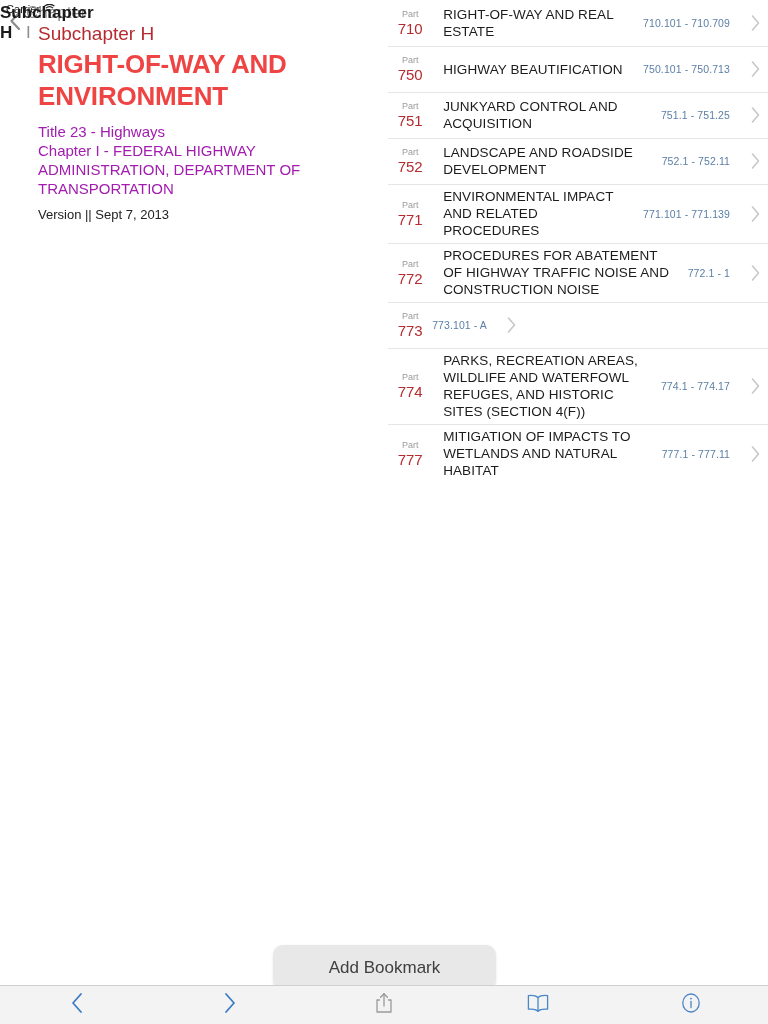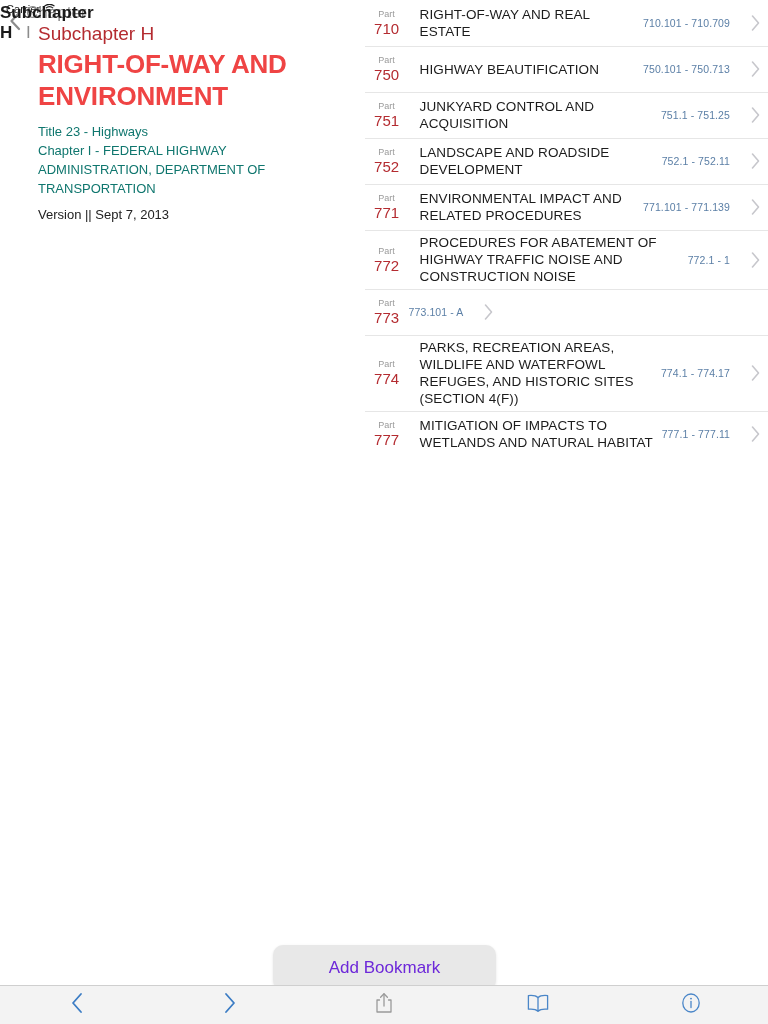--- a/index.html
+++ b/index.html
@@ -112,22 +112,22 @@
   }
   .doc-title {
     font-size: 26px;
     font-weight: bold;
     color: #ef4444;
     letter-spacing: -0.2px;
     line-height: 32px;
     margin-bottom: 10px;
   }
   .doc-meta {
-    color: #0f766e;
-    font-size: 13px;
+    color: #a21caf;
+    font-size: 15px;
     line-height: 19px;
   }
   .doc-version {
     color: #222222;
     font-size: 13px;
     line-height: 19px;
     margin-top: 7px;
   }
 
   .section-gap {
@@ -216,21 +216,21 @@
     background: #e8e8e8;
     border-radius: 10px;
     display: flex;
     align-items: center;
     justify-content: center;
     box-shadow: 0 1px 3px rgba(0,0,0,0.10);
     cursor: pointer;
   }
   .popover-label {
     font-size: 17px;
-    color: #6d28d9;
+    color: #404040;
   }
   .popover-arrow {
     position: absolute;
     left: 50%;
     margin-left: -9px;
     bottom: -8px;
     width: 0; height: 0;
     border-left: 9px solid transparent;
     border-right: 9px solid transparent;
     border-top: 9px solid #e8e8e8;

